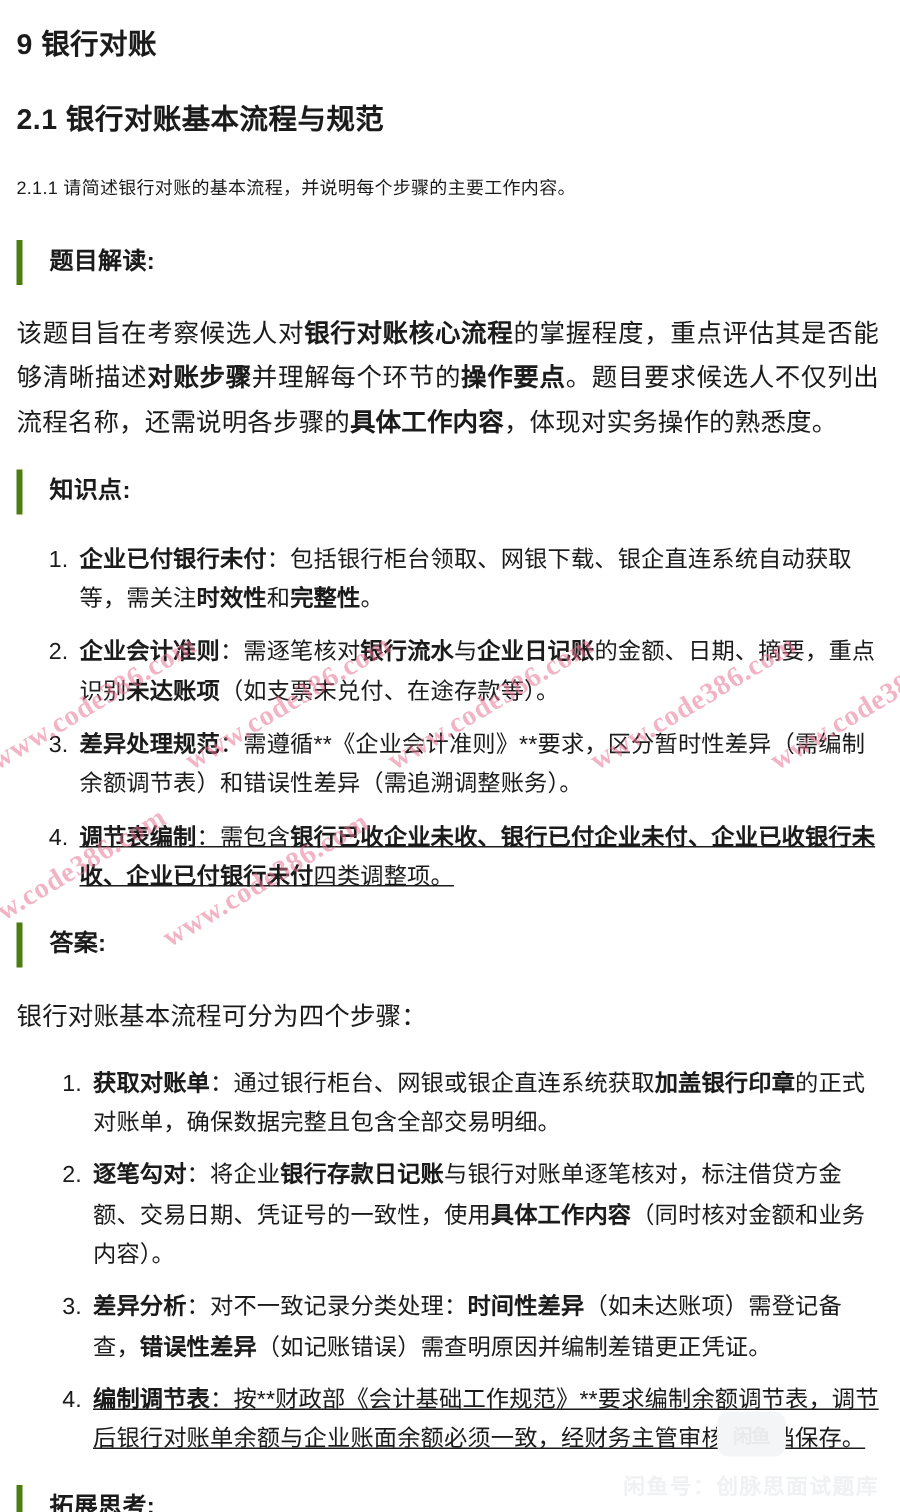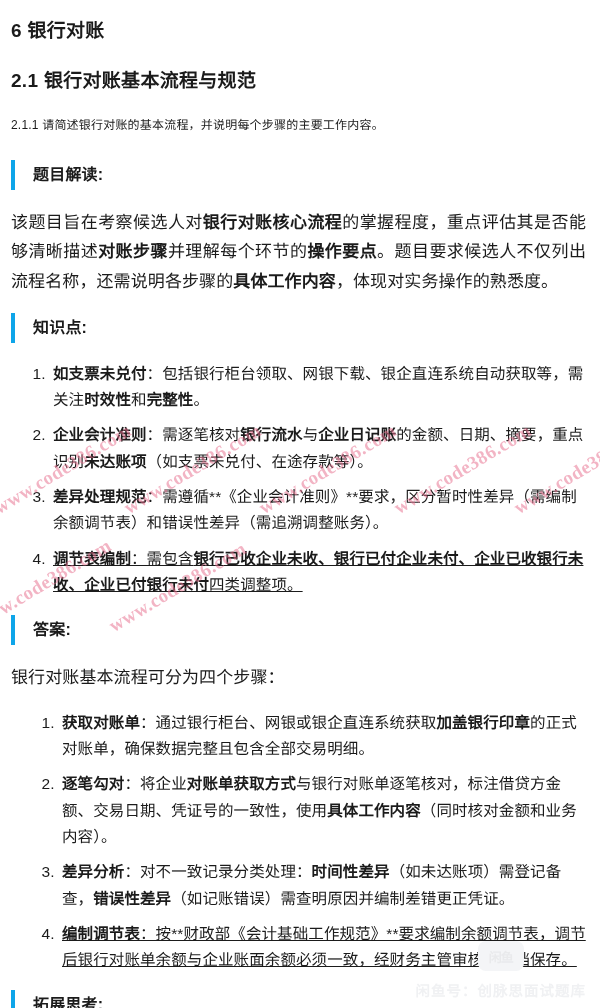--- a/index.html
+++ b/index.html
@@ -65,21 +65,21 @@
     font-size: 12px;
     font-weight: 400;
     line-height: 1.58;
     margin: 0 0 25px 0;
     letter-spacing: .2px;
   }
 
   blockquote.callout {
     margin: 0 0 18px 0;
     padding: 1px 0 1px 18px;
-    border-left: 4px solid #0ea5e9;
+    border-left: 4px solid #4d7c0f;
   }
   blockquote.callout .callout-title {
     font-size: 16px;
     font-weight: 700;
     line-height: 1.5;
     margin: 2px 0 2px 0;
     letter-spacing: .2px;
   }
 
   p.body-text {
@@ -151,52 +151,52 @@
   <div class="wm" style="left:120px; top:500px;">www.code386.com</div>
   <div class="wm" style="left:255px; top:500px;">www.code386.com</div>
   <div class="wm" style="left:390px; top:500px;">www.code386.com</div>
   <div class="wm" style="left:510px; top:500px;">www.code386.com</div>
   <div class="wm" style="left:-30px; top:615px;">www.code386.com</div>
   <div class="wm" style="left:105px; top:618px;">www.code386.com</div>
 </div>
 
 <div class="page">
 
-  <h1 class="doc-h1">6 银行对账</h1>
+  <h1 class="doc-h1">9 银行对账</h1>
 
   <h2 class="doc-h2">2.1 银行对账基本流程与规范</h2>
 
   <p class="question">2.1.1 请简述银行对账的基本流程，并说明每个步骤的主要工作内容。</p>
 
   <blockquote class="callout">
     <div class="callout-title">题目解读:</div>
   </blockquote>
 
   <p class="body-text lead"><span>该题目旨在考察候选人对</span><b>银行对账核心流程</b><span>的掌握程度，重点评估其是否能够清晰描述</span><b>对账步骤</b><span>并理解每个环节的</span><b>操作要点</b><span>。题目要求候选人不仅列出流程名称，还需说明各步骤的</span><b>具体工作内容</b><span>，体现对实务操作的熟悉度。</span></p>
 
   <blockquote class="callout">
     <div class="callout-title">知识点:</div>
   </blockquote>
 
   <ol class="doc-list">
-      <li><b>如支票未兑付</b><span>：包括银行柜台领取、网银下载、银企直连系统自动获取等，需关注</span><b>时效性</b><span>和</span><b>完整性</b><span>。</span></li>
+      <li><b>企业已付银行未付</b><span>：包括银行柜台领取、网银下载、银企直连系统自动获取等，需关注</span><b>时效性</b><span>和</span><b>完整性</b><span>。</span></li>
       <li><b>企业会计准则</b><span>：需逐笔核对</span><b>银行流水</b><span>与</span><b>企业日记账</b><span>的金额、日期、摘要，重点识别</span><b>未达账项</b><span>（如支票未兑付、在途存款等）。</span></li>
       <li><b>差异处理规范</b><span>：需遵循**《企业会计准则》**要求，区分暂时性差异（需编制余额调节表）和错误性差异（需追溯调整账务）。</span></li>
       <li><b>调节表编制</b><span>：需包含</span><b>银行已收企业未收、银行已付企业未付、企业已收银行未收、企业已付银行未付</b><span>四类调整项。</span></li>
     </ol>
 
   <blockquote class="callout">
     <div class="callout-title">答案:</div>
   </blockquote>
 
   <p class="body-text">银行对账基本流程可分为四个步骤：</p>
 
   <ol class="doc-list answer-list">
       <li><b>获取对账单</b><span>：通过银行柜台、网银或银企直连系统获取</span><b>加盖银行印章</b><span>的正式对账单，确保数据完整且包含全部交易明细。</span></li>
-      <li><b>逐笔勾对</b><span>：将企业</span><b>对账单获取方式</b><span>与银行对账单逐笔核对，标注借贷方金额、交易日期、凭证号的一致性，使用</span><b>具体工作内容</b><span>（同时核对金额和业务内容）。</span></li>
+      <li><b>逐笔勾对</b><span>：将企业</span><b>银行存款日记账</b><span>与银行对账单逐笔核对，标注借贷方金额、交易日期、凭证号的一致性，使用</span><b>具体工作内容</b><span>（同时核对金额和业务内容）。</span></li>
       <li><b>差异分析</b><span>：对不一致记录分类处理：</span><b>时间性差异</b><span>（如未达账项）需登记备查，</span><b>错误性差异</b><span>（如记账错误）需查明原因并编制差错更正凭证。</span></li>
       <li><b>编制调节表</b><span>：按**财政部《会计基础工作规范》**要求编制余额调节表，调节后银行对账单余额与企业账面余额必须一致，经财务主管审核后归档保存。</span></li>
     </ol>
 
   <blockquote class="callout">
     <div class="callout-title">拓展思考:</div>
   </blockquote>
 
 </div>
 

